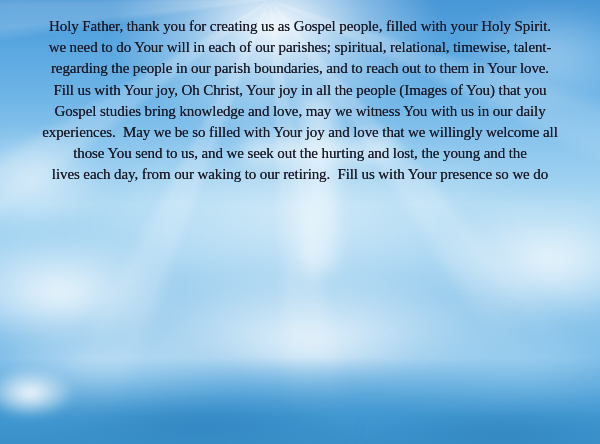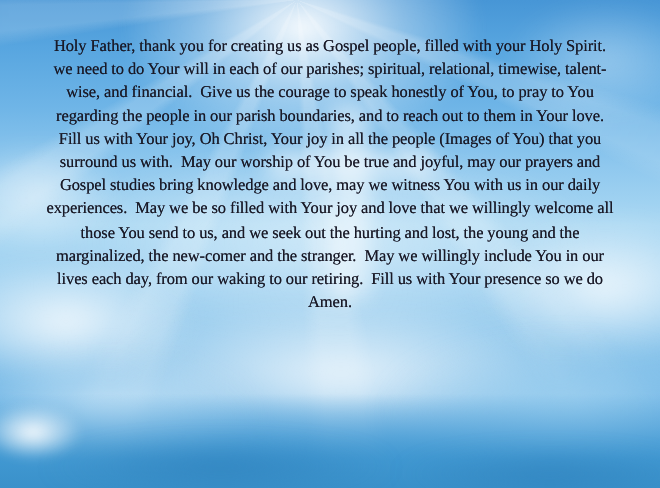--- a/index.html
+++ b/index.html
@@ -103,21 +103,21 @@
     background: radial-gradient(closest-side, rgba(40,120,180,0.55), rgba(40,120,180,0));
     filter: blur(10px);
   }
   .bottom-shadow-2 {
     left: 360px; top: 408px; width: 280px; height: 46px;
     background: radial-gradient(closest-side, rgba(40,120,180,0.5), rgba(40,120,180,0));
     filter: blur(10px);
   }
   
   .prayer {
-    position: absolute; left: 0; right: 0; top: 32px; z-index: 5;
+    position: absolute; left: 0; right: 0; top: 16px; z-index: 5;
     color: #1a1a26;
     font-size: 15px;
     line-height: 21.2px;
     letter-spacing: -0.1px;
     text-shadow: 0 0 0.5px rgba(22,22,42,0.85);
   }
   .line { display: flex; justify-content: center; }
   .line span { white-space: pre; }
 </style>
 </head>
@@ -143,43 +143,31 @@
   <div class="cloud cloud-spot-bl"></div>
 
   <div class="prayer">
     <div class="line">
         <span>Holy Father, thank you for creating us as Gospel people, filled with your Holy Spirit.</span>
       </div>
     <div class="line">
         <span>we need to do Your will in each of our parishes; spiritual, relational, timewise, talent-</span>
       </div>
     <div class="line">
-        <span>wise, and financial.  Give us the courage to speak honestly of You, to pray to You</span>
-      </div>
-    <div class="line">
         <span>regarding the people in our parish boundaries, and to reach out to them in Your love.</span>
       </div>
     <div class="line">
         <span>Fill us with Your joy, Oh Christ, Your joy in all the people (Images of You) that you</span>
-      </div>
-    <div class="line">
-        <span>surround us with.  May our worship of You be true and joyful, may our prayers and</span>
       </div>
     <div class="line">
         <span>Gospel studies bring knowledge and love, may we witness You with us in our daily</span>
       </div>
     <div class="line">
         <span>experiences.  May we be so filled with Your joy and love that we willingly welcome all</span>
       </div>
     <div class="line">
         <span>those You send to us, and we seek out the hurting and lost, the young and the</span>
       </div>
     <div class="line">
-        <span>marginalized, the new-comer and the stranger.  May we willingly include You in our</span>
-      </div>
-    <div class="line">
         <span>lives each day, from our waking to our retiring.  Fill us with Your presence so we do</span>
-      </div>
-    <div class="line">
-        <span>Amen.</span>
       </div>
   </div>
 </div>
 
 </body></html>

